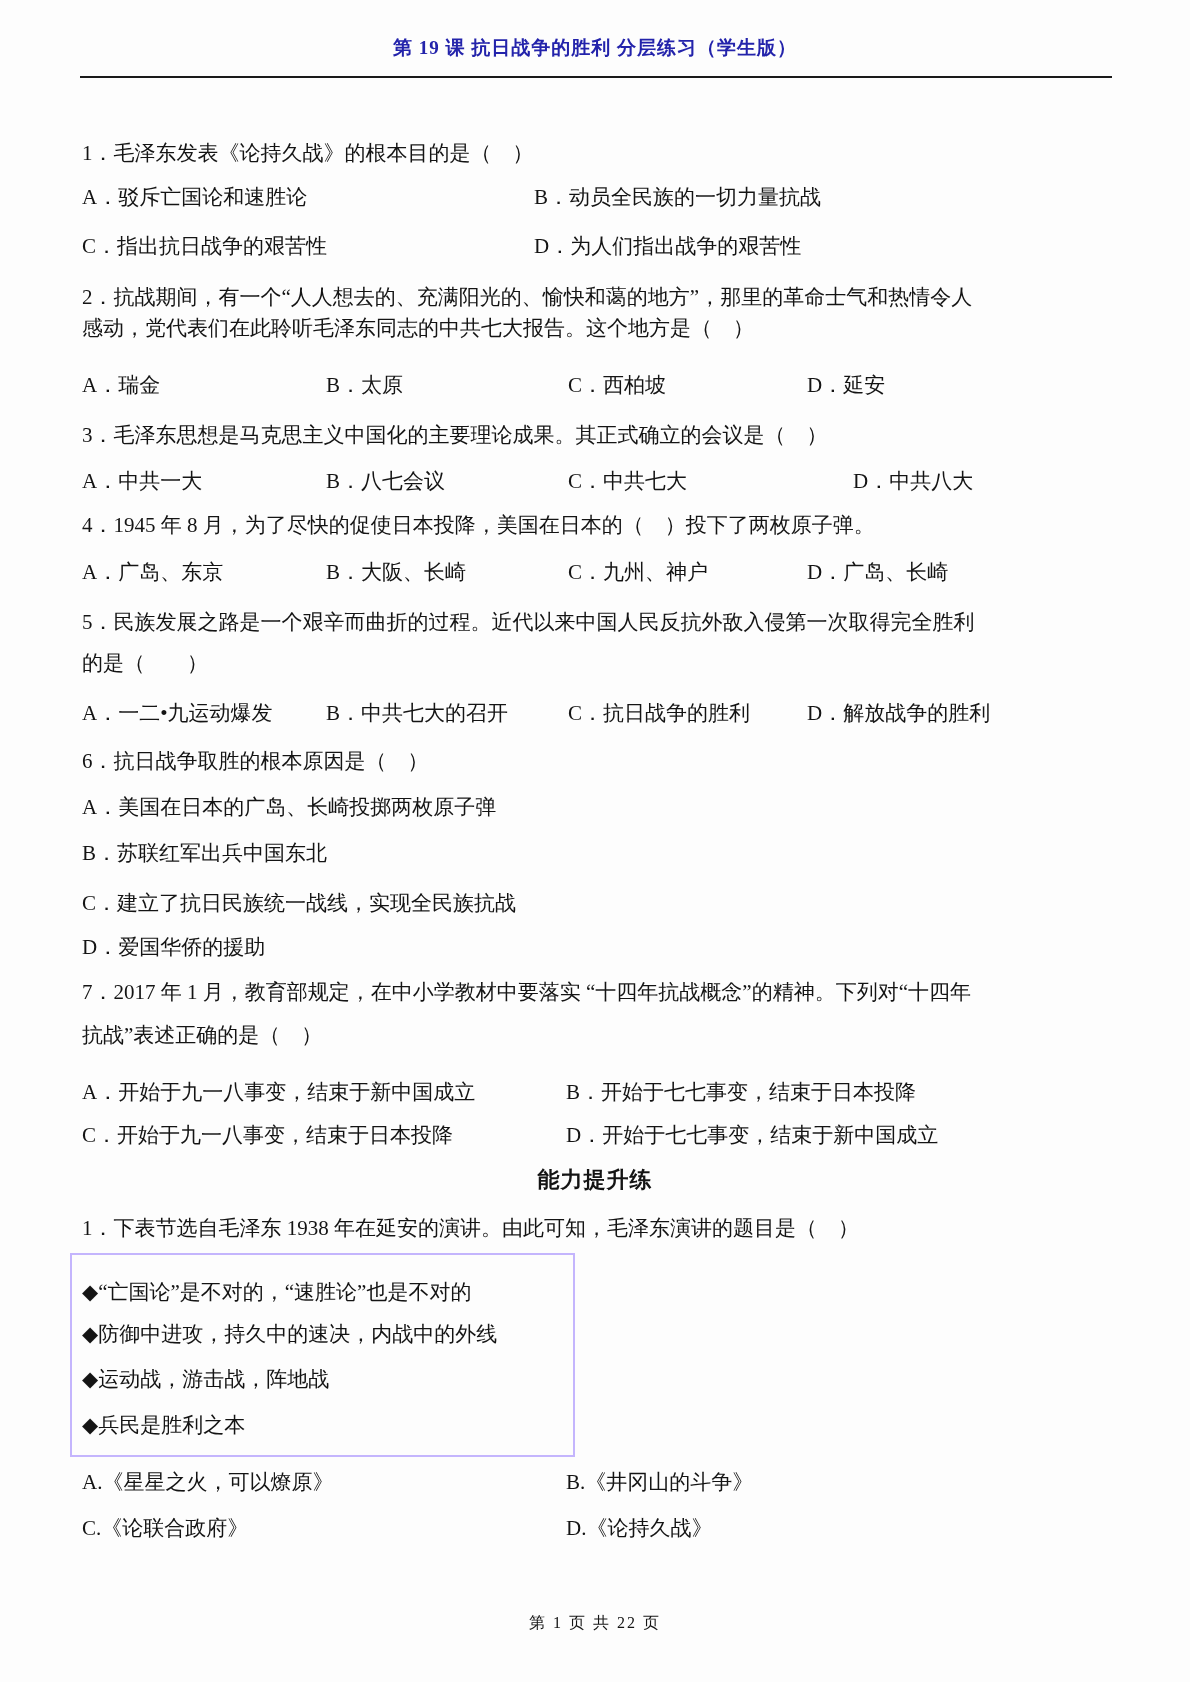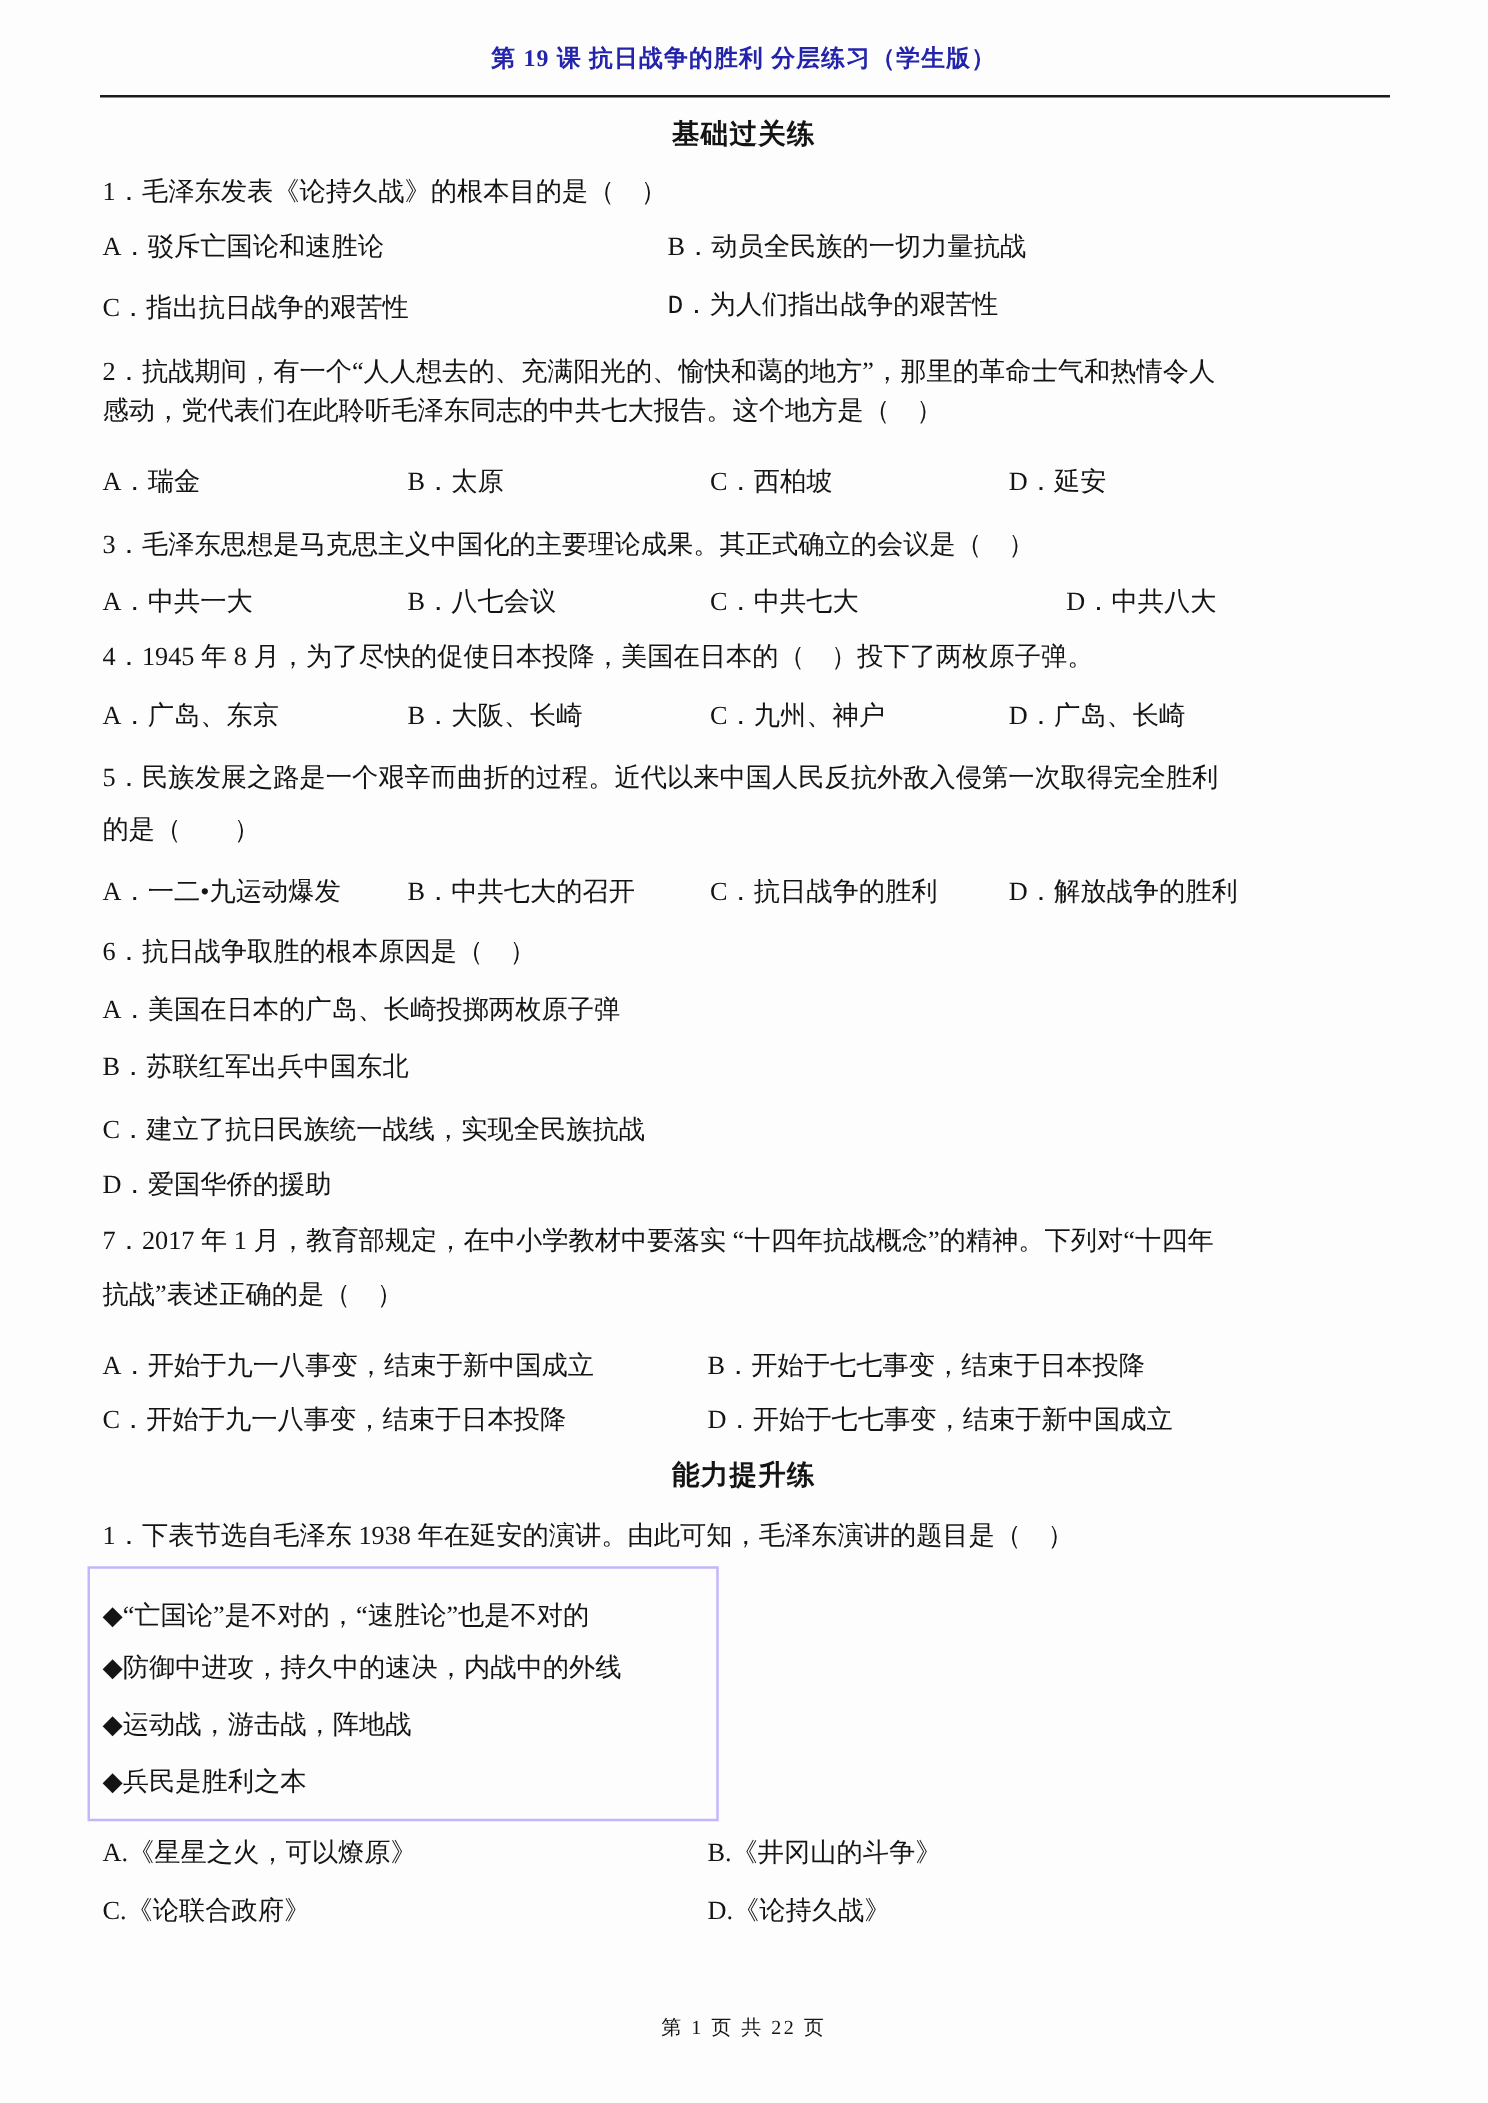--- a/index.html
+++ b/index.html
@@ -35,27 +35,26 @@
   .footer{font-size:16px;letter-spacing:2px;}
 </style>
 </head>
 <body>
 
 <div class="page">
 
   <div class="line center doc-title" style="top:33px;">第 19 课 抗日战争的胜利 分层练习（学生版）</div>
   <div class="divider"></div>
 
-  <div class="line center sec-heading" style="top:92px;">基础过关练</div>
 
   <div class="line" style="top:138px;">1．毛泽东发表《论持久战》的根本目的是（　）</div>
   <div class="line" style="top:182px;left:82px;">A．驳斥亡国论和速胜论</div>
   <div class="line" style="top:182px;left:534px;">B．动员全民族的一切力量抗战</div>
   <div class="line" style="top:231px;left:82px;">C．指出抗日战争的艰苦性</div>
-  <div class="line" style="top:231px;left:534px;font-family:Liberation Mono, monospace;">D．为人们指出战争的艰苦性</div>
+  <div class="line" style="top:231px;left:534px;">D．为人们指出战争的艰苦性</div>
 
   <div class="line" style="top:282px;">2．抗战期间，有一个“人人想去的、充满阳光的、愉快和蔼的地方”，那里的革命士气和热情令人</div>
   <div class="line" style="top:313px;">感动，党代表们在此聆听毛泽东同志的中共七大报告。这个地方是（　）</div>
   <div class="line" style="top:370px;left:82px;">A．瑞金</div>
   <div class="line" style="top:370px;left:326px;">B．太原</div>
   <div class="line" style="top:370px;left:568px;">C．西柏坡</div>
   <div class="line" style="top:370px;left:807px;">D．延安</div>
 
   <div class="line" style="top:420px;">3．毛泽东思想是马克思主义中国化的主要理论成果。其正式确立的会议是（　）</div>
   <div class="line" style="top:466px;left:82px;">A．中共一大</div>

